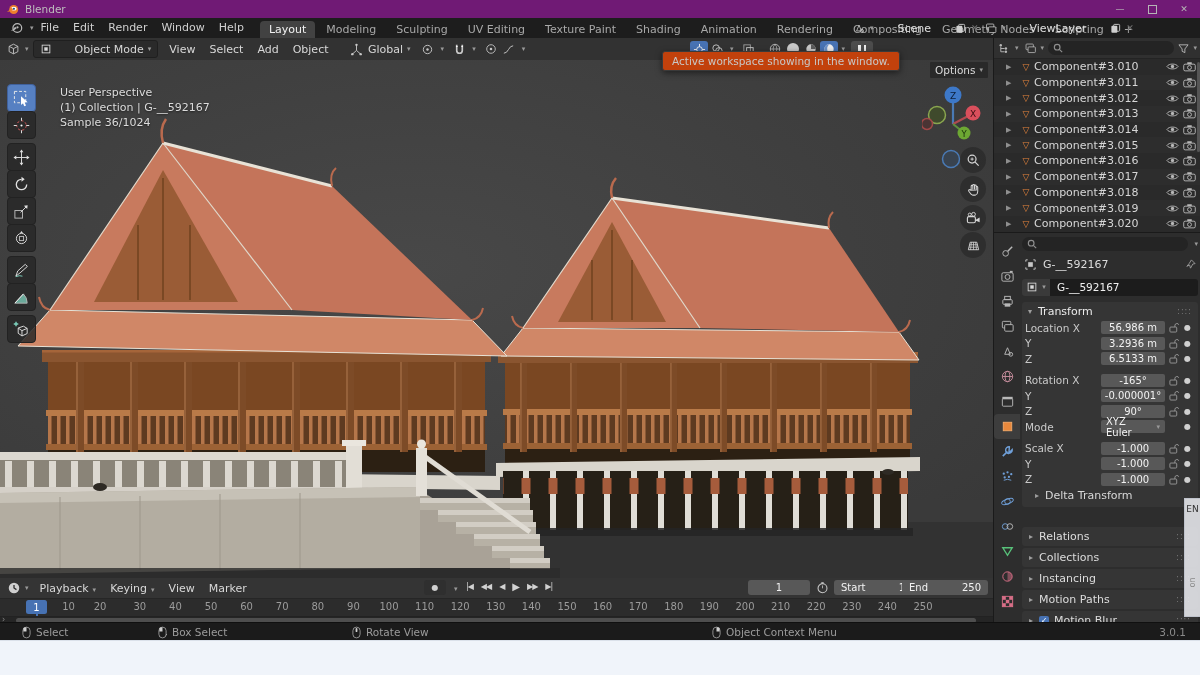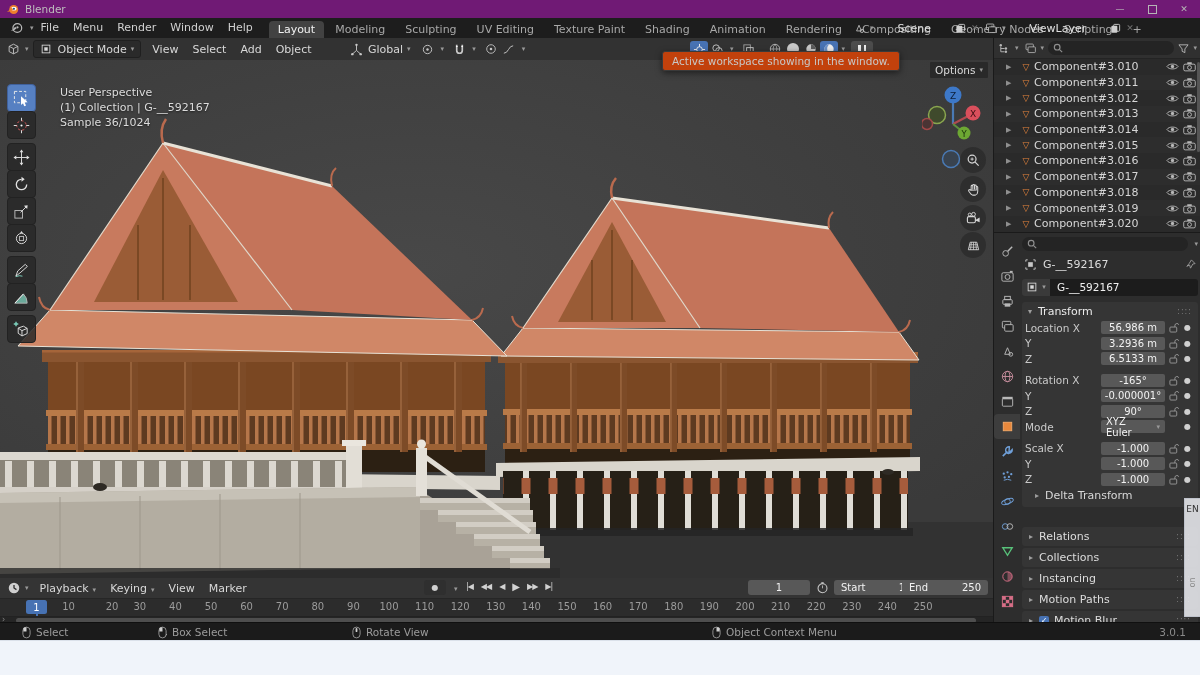--- a/index.html
+++ b/index.html
@@ -134,21 +134,21 @@
 
   <div class="abs topbar">
     <svg width="16" height="14" style="margin:0 2px 0 8px" viewBox="0 0 16 16">
       <circle cx="9.5" cy="8" r="5" fill="none" stroke="#b9b9b9" stroke-width="1.4"></circle>
       <circle cx="9.7" cy="7.2" r="1.3" fill="#b9b9b9"></circle>
         <path d="M2 11.5 Q5 9.5 7 6.5 L8.8 8.3 Q5.8 11.5 2 11.5Z" fill="#b9b9b9"></path>
     </svg>
     <span class="caret">▾</span>
     <span id="topmenus" style="display:flex">
         <span class="menu">File</span>
-        <span class="menu">Menu</span>
+        <span class="menu">Edit</span>
         <span class="menu">Render</span>
         <span class="menu">Window</span>
         <span class="menu">Help</span>
       </span>
     <span id="wstabs" style="display:flex;margin-left:8px">
         <span class="tab active">Layout</span>
         <span class="tab ">Modeling</span>
         <span class="tab ">Sculpting</span>
         <span class="tab ">UV Editing</span>
         <span class="tab ">Texture Paint</span>
@@ -192,21 +192,21 @@
   <div class="abs vheader">
     <svg width="15" height="14" style="margin-left:6px" viewBox="0 0 16 16">
         <path d="M3 5 L8 2.5 L13 5 L13 11 L8 13.5 L3 11Z M3 5 L8 7.5 L13 5 M8 7.5 V13.5" fill="none" stroke="#c8c8c8"></path>
       </svg>
     <span class="caret">▾</span>
     <span class="modebox">
       <svg width="12" height="12" viewBox="0 0 14 14">
           <rect x="2.5" y="2.5" width="9" height="9" fill="none" stroke="#dadada"></rect>
           <rect x="5" y="5" width="4" height="4" fill="#dadada"></rect>
         </svg>
-      <span style="margin-left:6px">Object Mode</span>
+      <span style="margin-left:23px">Object Mode</span>
       <span class="caret">▾</span>
     </span>
     <span id="vmenus" style="display:flex;margin-left:4px">
         <span class="hmenu">View</span>
         <span class="hmenu">Select</span>
         <span class="hmenu">Add</span>
         <span class="hmenu">Object</span>
       </span>
     <span id="vcenter" style="display:flex;align-items:center;position:absolute;left:350px">
         <span class="flex">
@@ -563,21 +563,21 @@
       </span>
       <span class="rangebox" style="left:902px;width:72px">
         <span>End</span>
           <span>250</span>
       </span>
     </div>
     <div class="ruler" id="ruler">
       <span class="curframe" style="left:26px">1</span>
       <span class="abs" style="left:36px;top:15px;width:2px;height:2px;background:#4772b3"></span>
     <span class="tick" style="left:68.6px">10</span>
-        <span class="tick" style="left:112px">20</span>
+        <span class="tick" style="left:100px">20</span>
         <span class="tick" style="left:139.8px">30</span>
         <span class="tick" style="left:175.4px">40</span>
         <span class="tick" style="left:211.0px">50</span>
         <span class="tick" style="left:246.6px">60</span>
         <span class="tick" style="left:282.2px">70</span>
         <span class="tick" style="left:317.8px">80</span>
         <span class="tick" style="left:353.4px">90</span>
         <span class="tick" style="left:389.0px">100</span>
         <span class="tick" style="left:424.6px">110</span>
         <span class="tick" style="left:460.2px">120</span>

